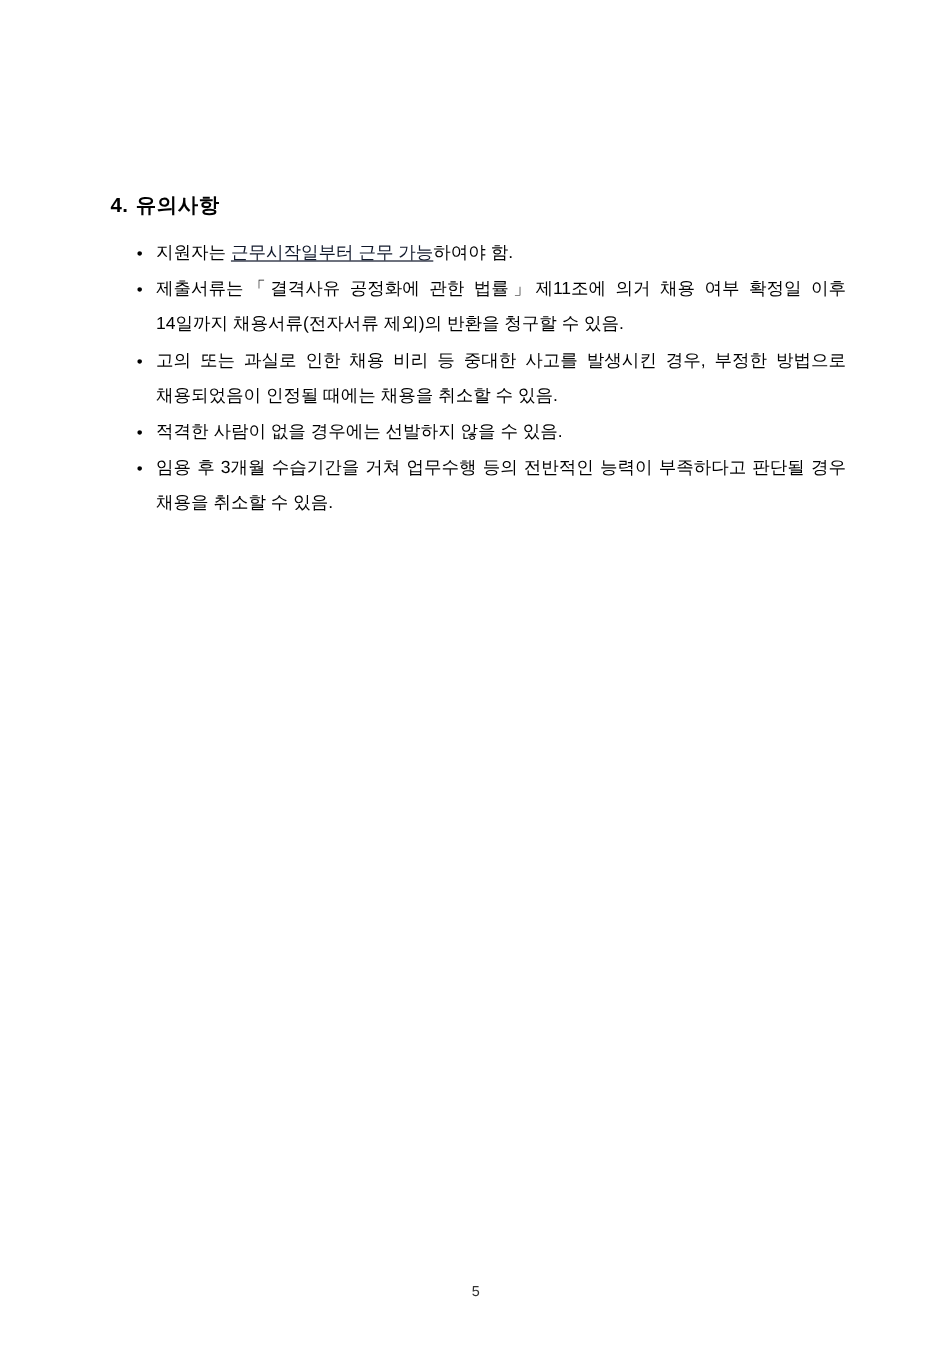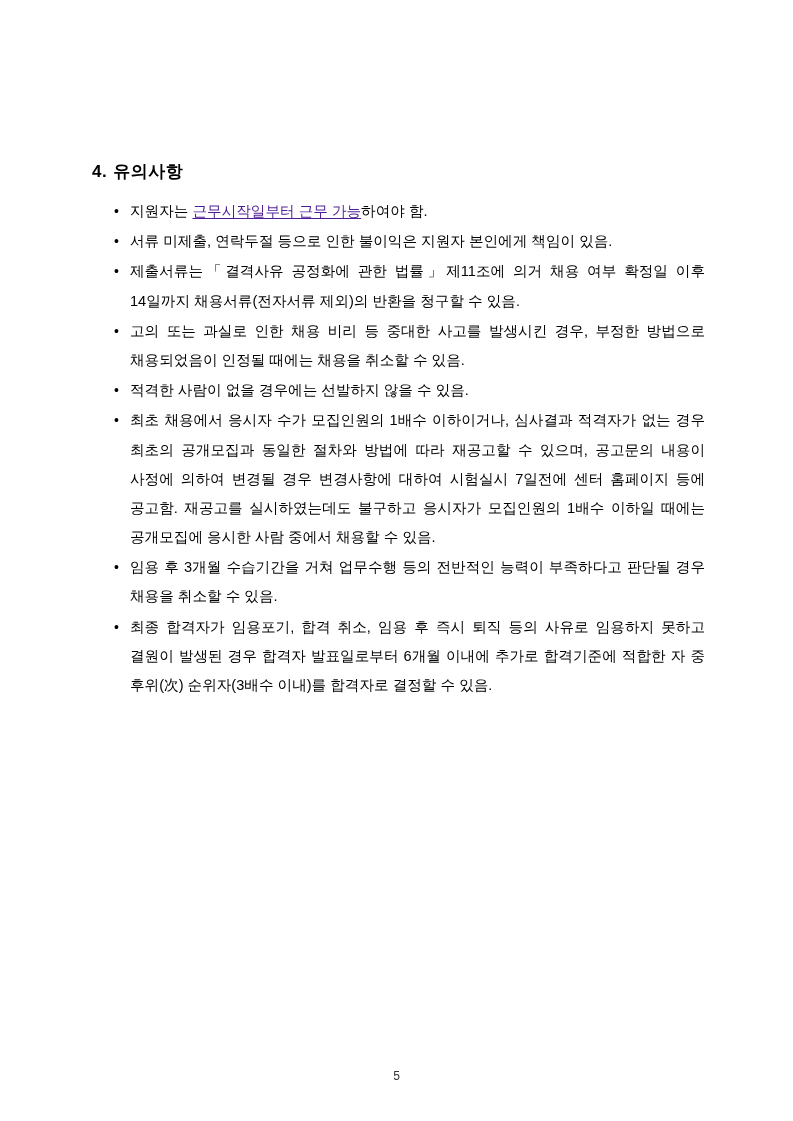--- a/index.html
+++ b/index.html
@@ -51,21 +51,21 @@
   }
   ul.bullets > li::before {
     content: "•";
     position: absolute;
     left: 0;
     top: 0;
     font-size: 14px;
     line-height: 2.0;
   }
   .red-underline {
-    color: #4c1d95;
+    color: #0f172a;
     text-decoration: underline;
     text-underline-offset: 2px;
     margin-top: 32px;
   }
   .phone-icon {
     font-size: 13px;
     letter-spacing: 0;
   }
   .page-number {
     position: absolute;
@@ -81,23 +81,20 @@
 <body>
 
 <div class="page">
 
   <h2 class="section-heading">
     <span class="num">4.</span><span>유의사항</span>
   </h2>
 
   <ul class="bullets" id="notes-list">
       <li><span>지원자는 </span><span class="red-underline">근무시작일부터 근무 가능</span><span>하여야 함.</span></li>
-      <li><span>서류 미제출, 연락두절 등으로 인한 불이익은 지원자 본인에게 책임이 있음.</span></li>
       <li><span>제출서류는「결격사유 공정화에 관한 법률」제11조에 의거 채용 여부 확정일 이후 14일까지 채용서류(전자서류 제외)의 반환을 청구할 수 있음.</span></li>
       <li><span>고의 또는 과실로 인한 채용 비리 등 중대한 사고를 발생시킨 경우, 부정한 방법으로 채용되었음이 인정될 때에는 채용을 취소할 수 있음.</span></li>
       <li><span>적격한 사람이 없을 경우에는 선발하지 않을 수 있음.</span></li>
-      <li><span>최초 채용에서 응시자 수가 모집인원의 1배수 이하이거나, 심사결과 적격자가 없는 경우 최초의 공개모집과 동일한 절차와 방법에 따라 재공고할 수 있으며, 공고문의 내용이 사정에 의하여 변경될 경우 변경사항에 대하여 시험실시 7일전에 센터 홈페이지 등에 공고함. 재공고를 실시하였는데도 불구하고 응시자가 모집인원의 1배수 이하일 때에는 공개모집에 응시한 사람 중에서 채용할 수 있음.</span></li>
       <li><span>임용 후 3개월 수습기간을 거쳐 업무수행 등의 전반적인 능력이 부족하다고 판단될 경우 채용을 취소할 수 있음.</span></li>
-      <li><span>최종 합격자가 임용포기, 합격 취소, 임용 후 즉시 퇴직 등의 사유로 임용하지 못하고 결원이 발생된 경우 합격자 발표일로부터 6개월 이내에 추가로 합격기준에 적합한 자 중 후위(次) 순위자(3배수 이내)를 합격자로 결정할 수 있음.</span></li>
     </ul>
 
   <div class="page-number">5</div>
 </div>
 
 </body></html>

